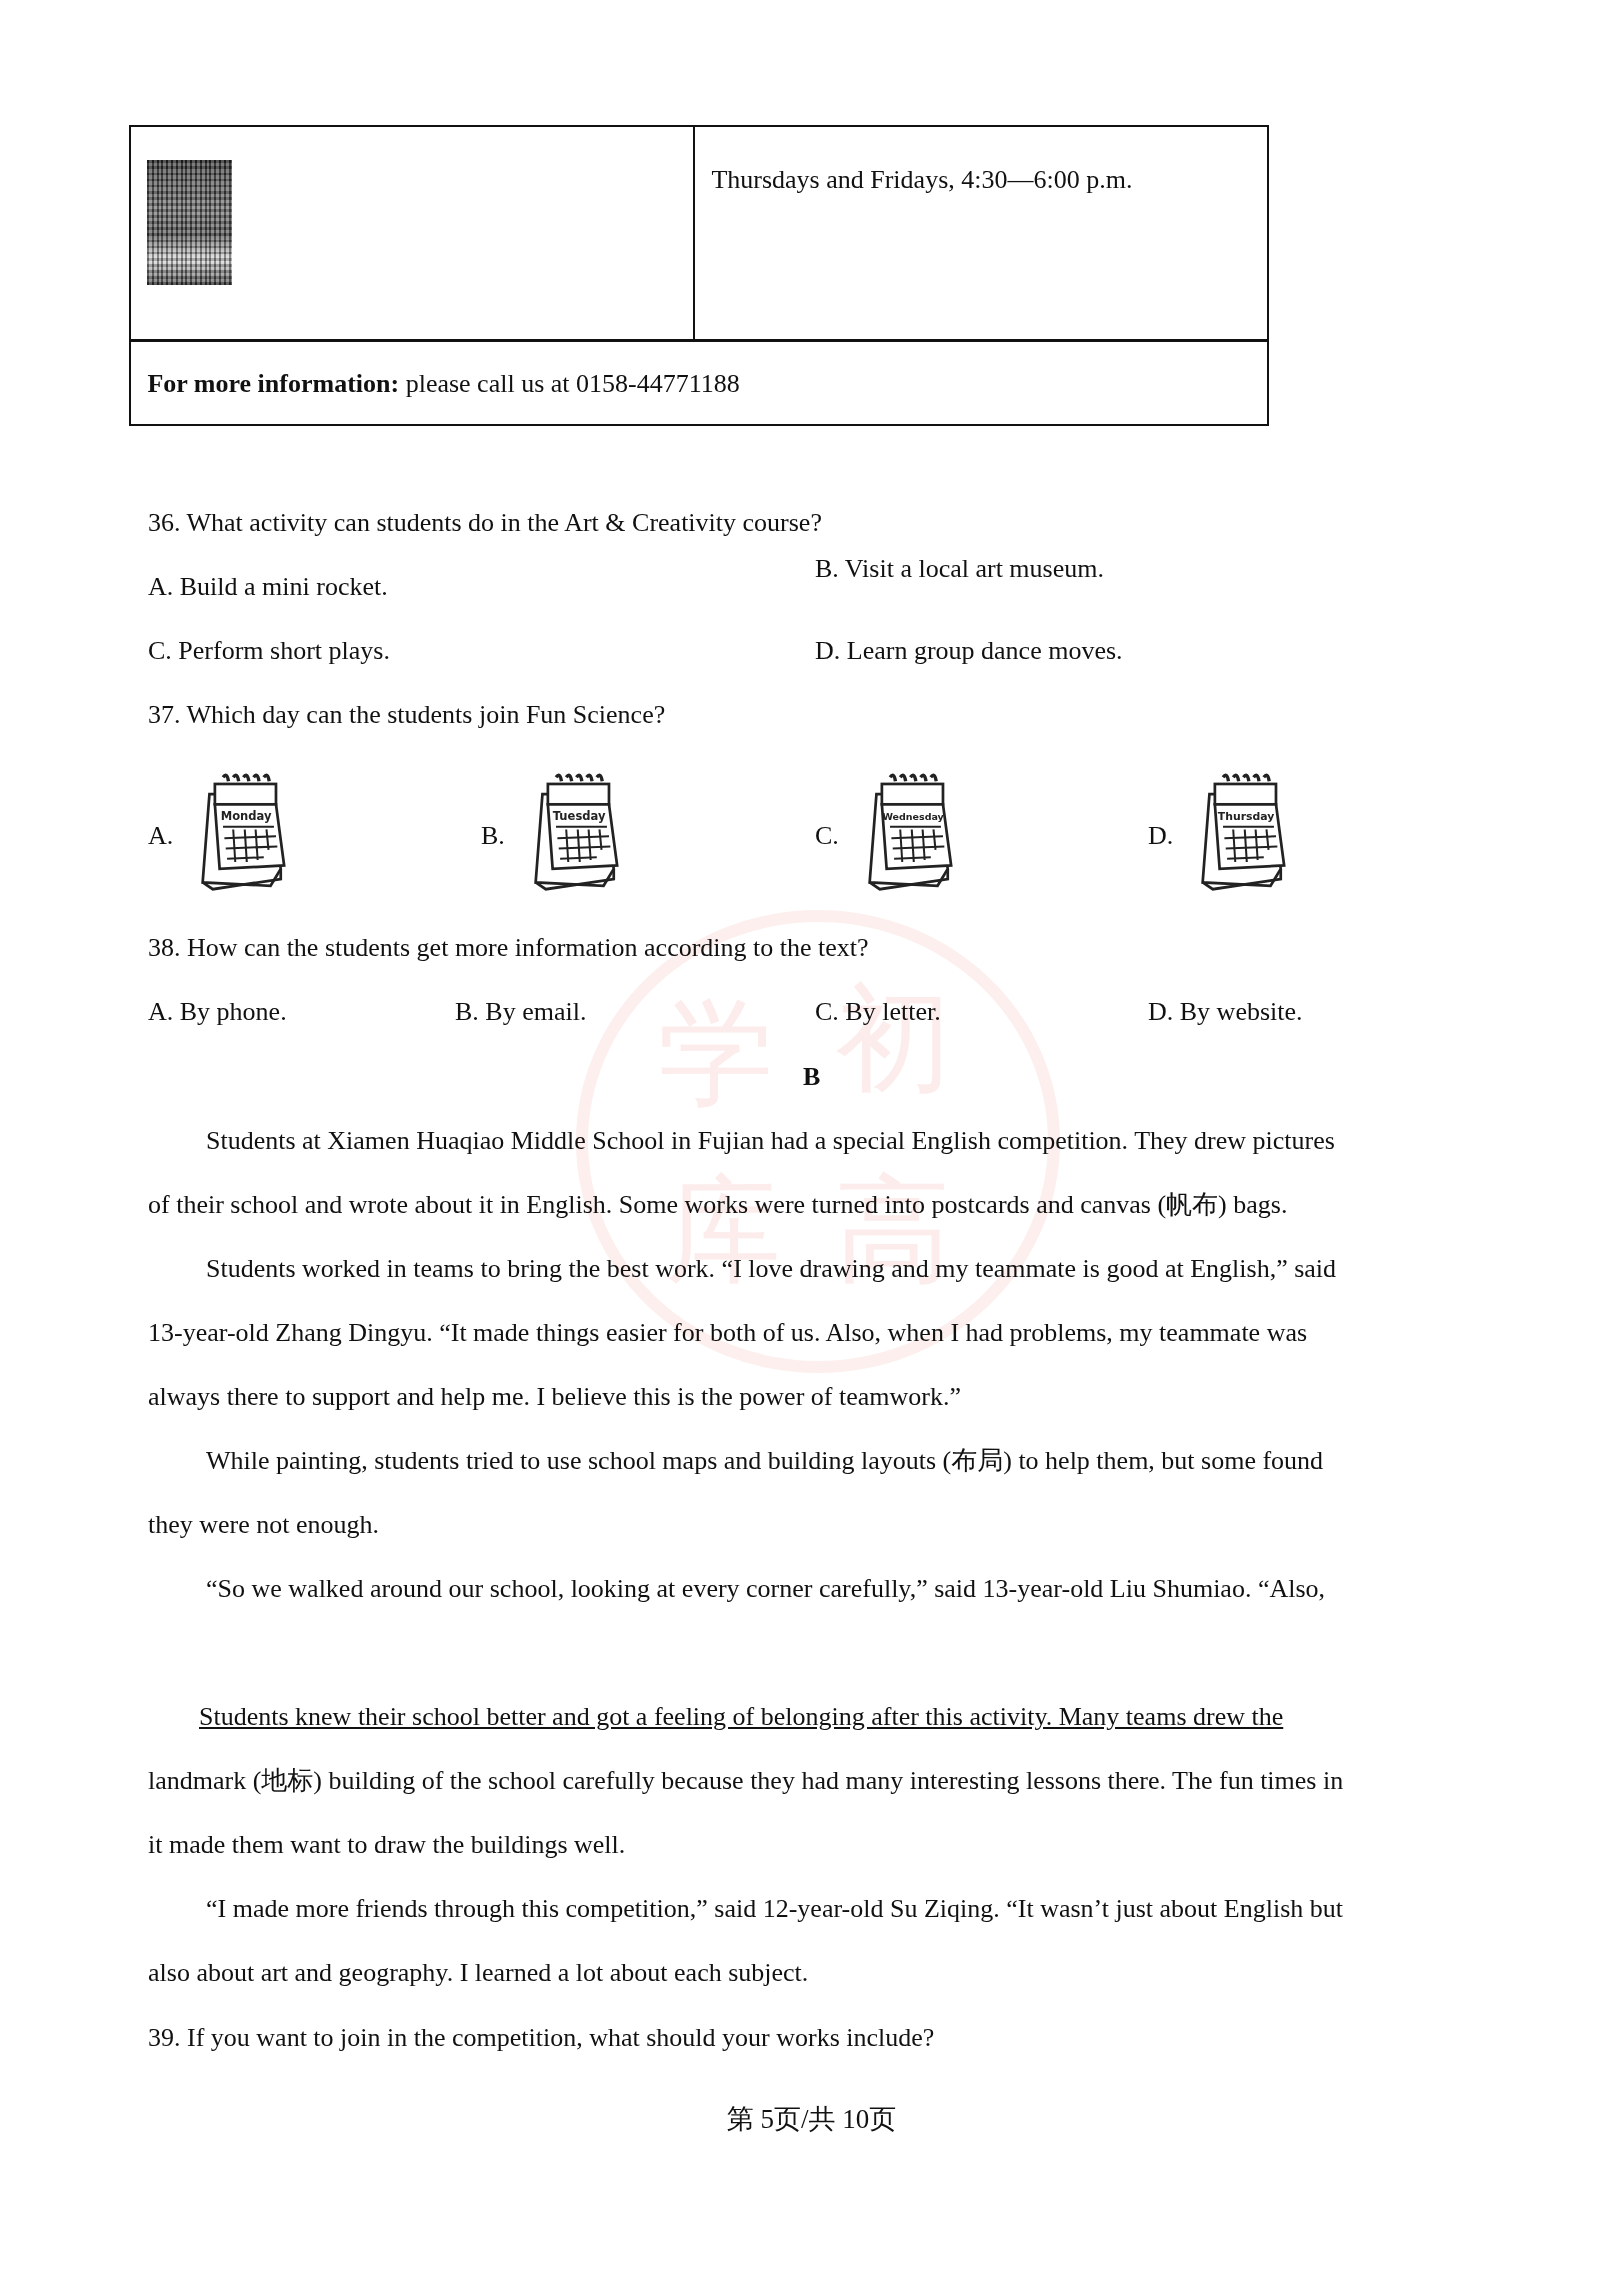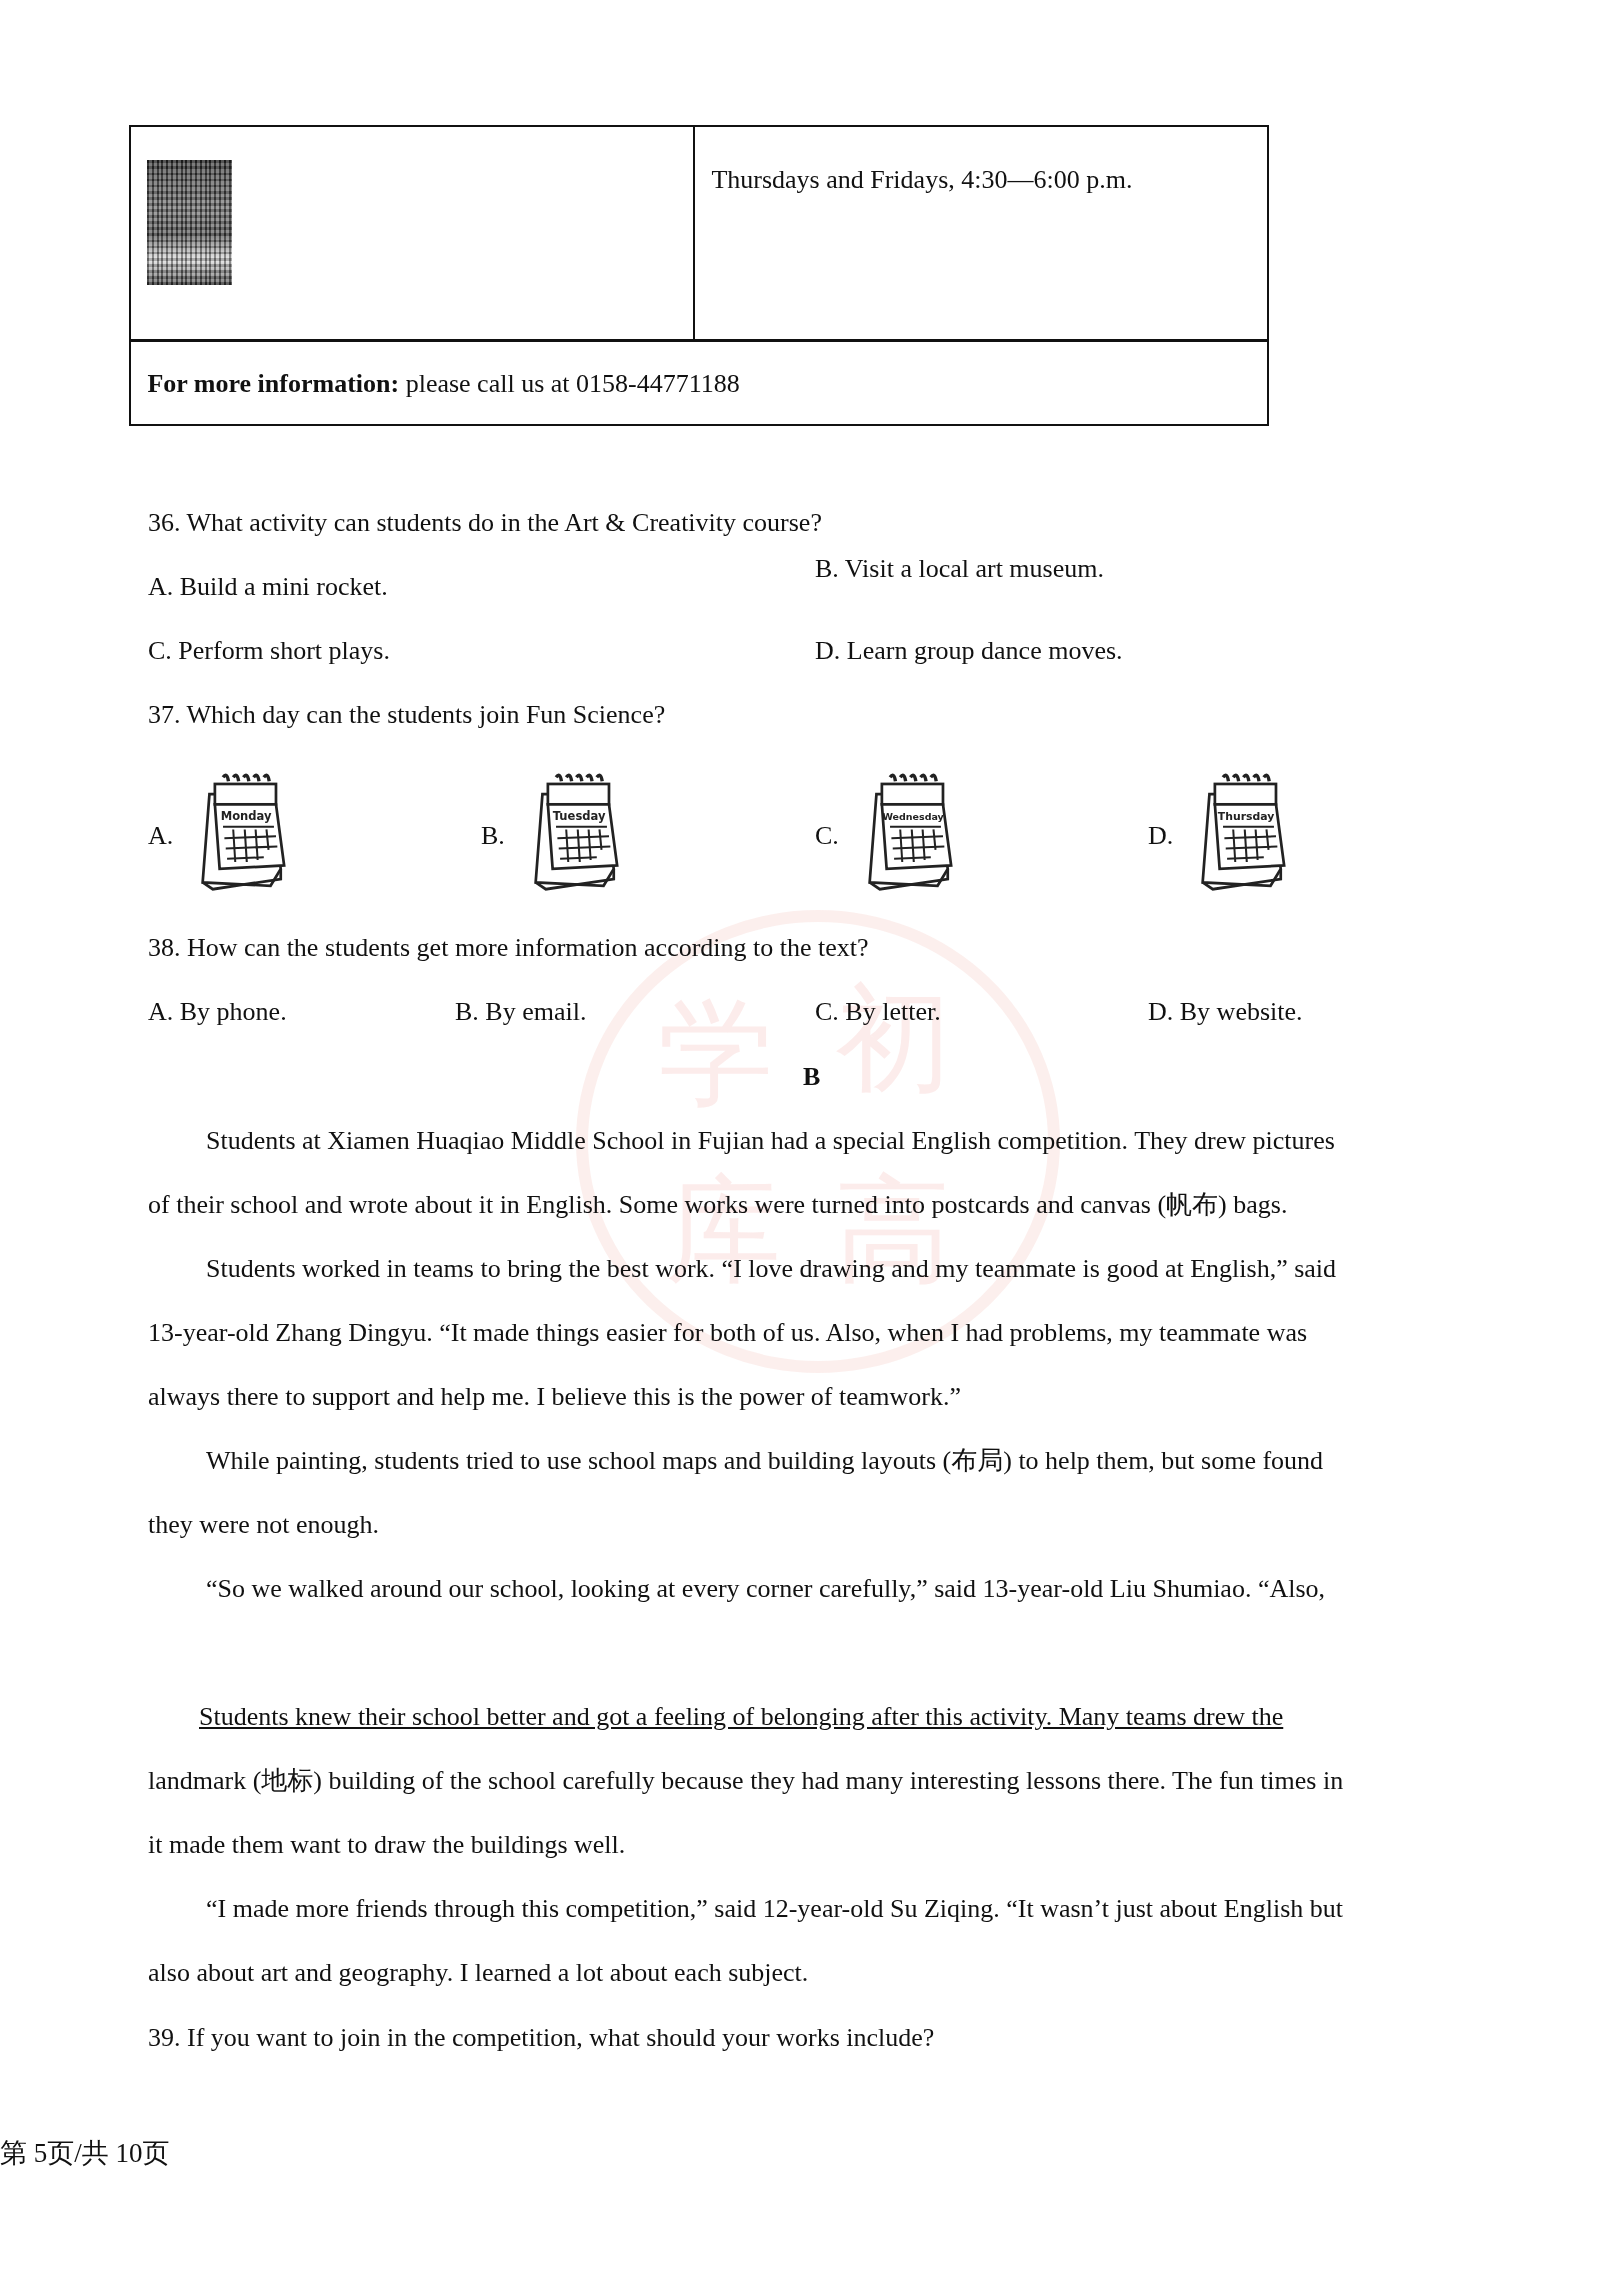--- a/index.html
+++ b/index.html
@@ -51,21 +51,21 @@
   }
 
   .line { position: absolute; font-size: 26px; line-height: 1.2; white-space: nowrap; }
   .bold { font-weight: bold; }
 
   
   .cal-wrap { position: absolute; top: 760px; width: 136px; height: 143px; }
   .cal-label { position: absolute; font-size: 26px; top: 61px; left: 0; }
   .calendar { position: absolute; left: 41px; top: 6.8px; width: 102px; height: 129px; }
 
-  .footer { position: absolute; left: 0; right: 0; top: 2101px; text-align: left; font-size: 27px; margin-top: 34px; }
+  .footer { position: absolute; left: 0; right: 0; top: 2101px; text-align: center; font-size: 27px; }
 </style>
 </head>
 <body>
 
 <div class="page">
 
   <div class="watermark"></div>
   <span class="wm-char" style="left:658px; top:995px;">学</span>
   <span class="wm-char" style="left:835px; top:981px;">初</span>
   <span class="wm-char" style="left:665px; top:1172px;">库</span>

